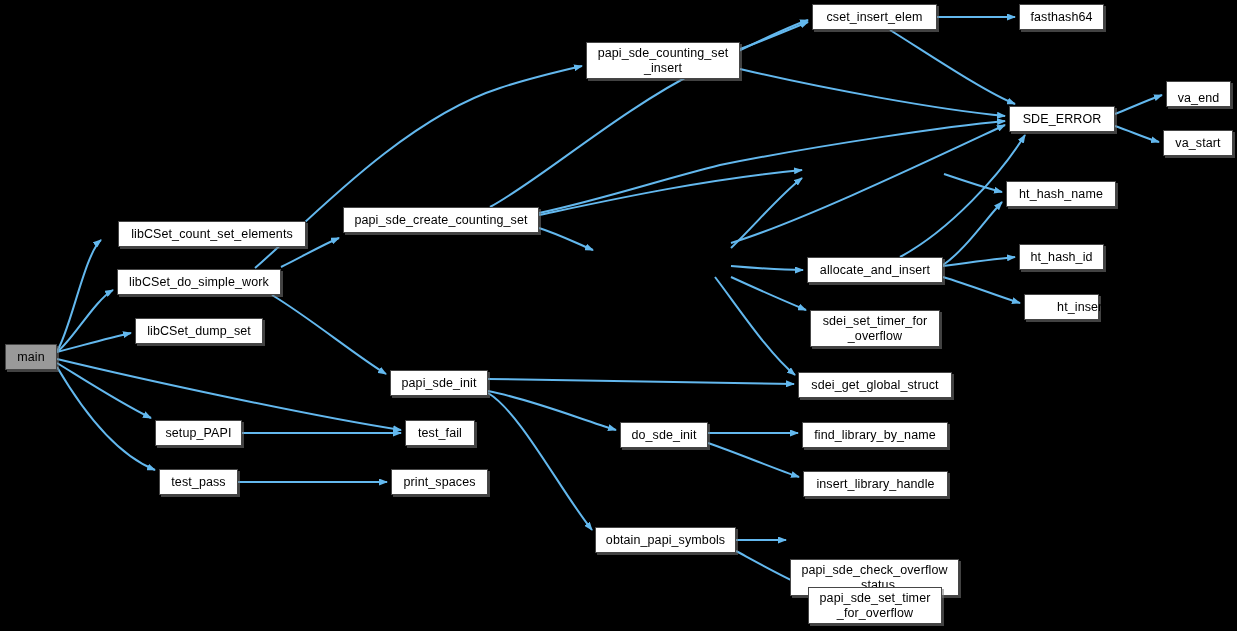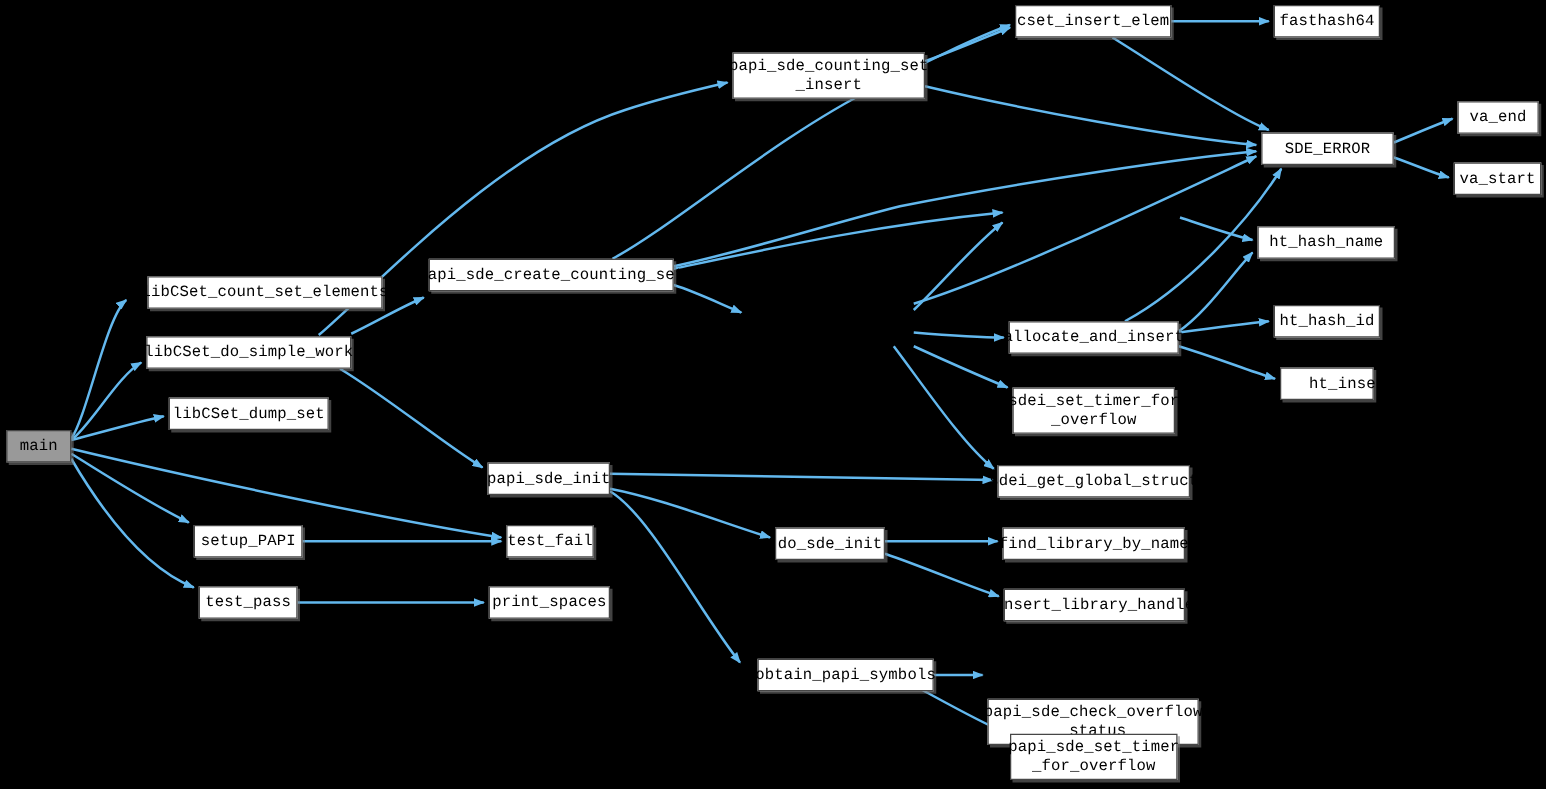--- a/index.html
+++ b/index.html
@@ -40,21 +40,20 @@
     display: flex;
     align-items: center;
     justify-content: center;
     text-align: center;
     color: #000000;
     font-size: 12.5px;
     line-height: 15px;
     white-space: pre-line;
     letter-spacing: 0.1px;
     cursor: pointer;
-    font-family: Liberation Mono, monospace;
   }
   .node.highlight {
     background: #999999;
   }
   .node .label {
     display: block;
     padding: 0 5px;
   }
 </style>
 </head>
@@ -115,33 +114,33 @@
       <div class="node" style="left: 135px; top: 318px; width: 128px; height: 26px;"><span class="label">libCSet_dump_set</span></div>
       <div class="node" style="left: 155px; top: 420px; width: 87px; height: 26px;"><span class="label">setup_PAPI</span></div>
       <div class="node" style="left: 159px; top: 469px; width: 79px; height: 26px;"><span class="label">test_pass</span></div>
       <div class="node" style="left: 343px; top: 207px; width: 196px; height: 26px;"><span class="label">papi_sde_create_counting_set</span></div>
       <div class="node" style="left: 390px; top: 370px; width: 98px; height: 26px;"><span class="label">papi_sde_init</span></div>
       <div class="node" style="left: 405px; top: 420px; width: 70px; height: 26px;"><span class="label">test_fail</span></div>
       <div class="node" style="left: 391px; top: 469px; width: 97px; height: 26px;"><span class="label">print_spaces</span></div>
       <div class="node" style="left: 586px; top: 42px; width: 154px; height: 37px;"><span class="label">papi_sde_counting_set
 _insert</span></div>
       <div class="node" style="left: 620px; top: 422px; width: 88px; height: 26px;"><span class="label">do_sde_init</span></div>
-      <div class="node" style="left: 595px; top: 527px; width: 141px; height: 26px; margin-left: 11px;"><span class="label">obtain_papi_symbols</span></div>
+      <div class="node" style="left: 595px; top: 527px; width: 141px; height: 26px;"><span class="label">obtain_papi_symbols</span></div>
       <div class="node" style="left: 812px; top: 4px; width: 125px; height: 26px;"><span class="label">cset_insert_elem</span></div>
       <div class="node" style="left: 807px; top: 257px; width: 136px; height: 26px;"><span class="label">allocate_and_insert</span></div>
       <div class="node" style="left: 810px; top: 310px; width: 130px; height: 37px;"><span class="label">sdei_set_timer_for
 _overflow</span></div>
       <div class="node" style="left: 798px; top: 372px; width: 154px; height: 26px;"><span class="label">sdei_get_global_struct</span></div>
       <div class="node" style="left: 802px; top: 422px; width: 146px; height: 26px;"><span class="label">find_library_by_name</span></div>
       <div class="node" style="left: 803px; top: 471px; width: 145px; height: 26px;"><span class="label">insert_library_handle</span></div>
       <div class="node" style="left: 790px; top: 523px; width: 169px; height: 37px; margin-top: 36px;"><span class="label">papi_sde_check_overflow
 _status</span></div>
       <div class="node" style="left: 808px; top: 587px; width: 134px; height: 37px;"><span class="label">papi_sde_set_timer
 _for_overflow</span></div>
       <div class="node" style="left: 1009px; top: 106px; width: 106px; height: 26px;"><span class="label">SDE_ERROR</span></div>
       <div class="node" style="left: 1019px; top: 4px; width: 85px; height: 26px;"><span class="label">fasthash64</span></div>
       <div class="node" style="left: 1006px; top: 181px; width: 110px; height: 26px;"><span class="label">ht_hash_name</span></div>
       <div class="node" style="left: 1019px; top: 244px; width: 85px; height: 26px;"><span class="label">ht_hash_id</span></div>
       <div class="node" style="left: 1024px; top: 294px; width: 75px; height: 26px; padding-left: 40px;"><span class="label">ht_insert</span></div>
-      <div class="node" style="left: 1166px; top: 81px; width: 65px; height: 26px;"><span class="label">va_end</span></div>
+      <div class="node" style="left: 1166px; top: 81px; width: 65px; height: 26px; align-items: flex-end;"><span class="label">va_end</span></div>
       <div class="node" style="left: 1163px; top: 130px; width: 70px; height: 26px;"><span class="label">va_start</span></div>
     </div>
 </div>
 
 </body></html>

